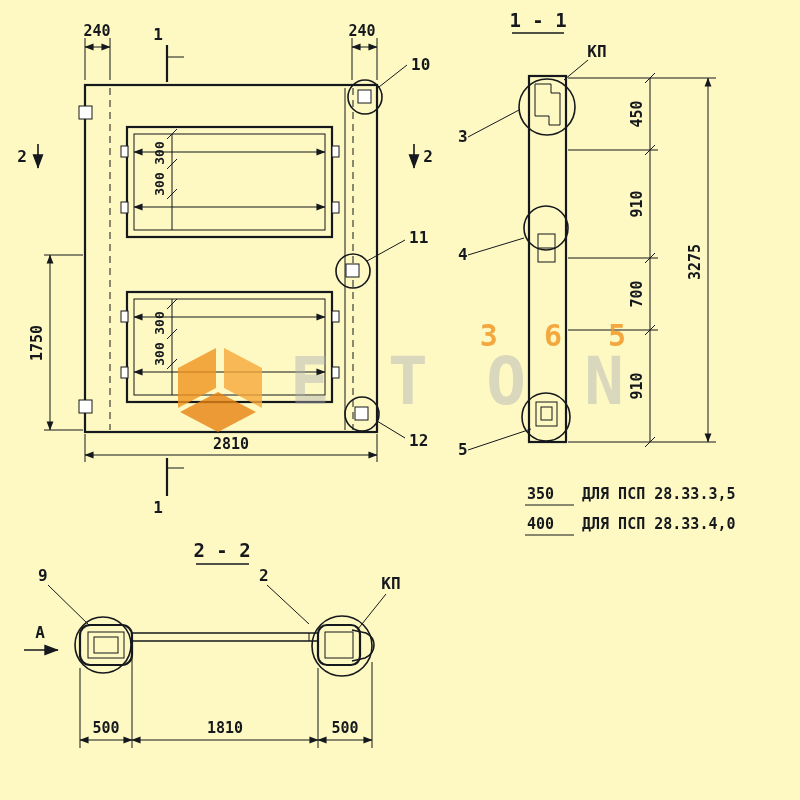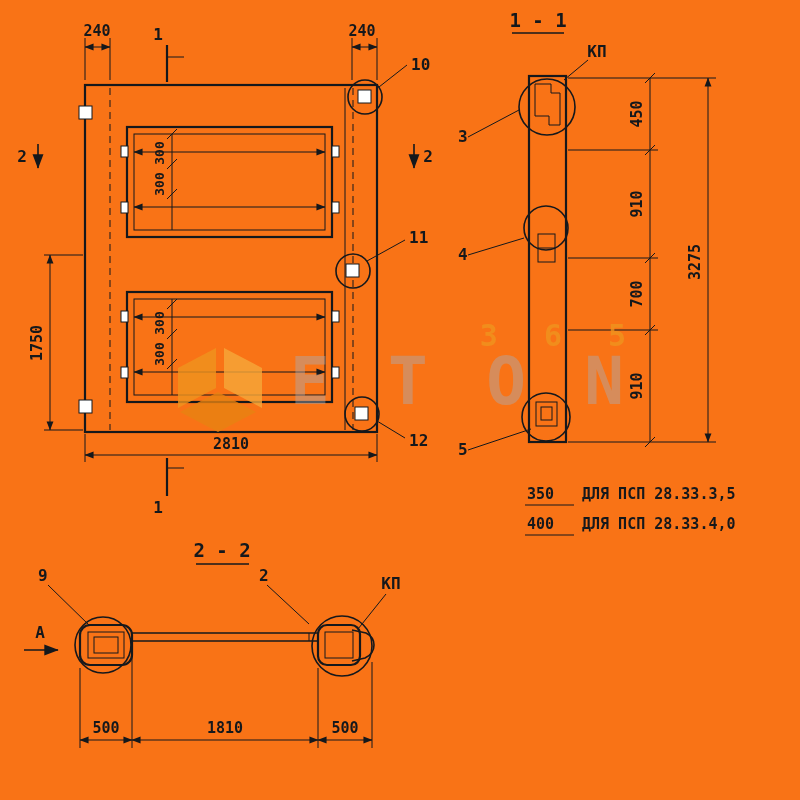--- a/index.html
+++ b/index.html
@@ -1,16 +1,16 @@
 <!DOCTYPE html>
 <html><head>
 <meta charset="utf-8">
 <style>
   html,body{margin:0;padding:0;background:#ffffff;width:800px;height:800px;overflow:hidden;}
-  .sheet{position:relative;width:800px;height:800px;background:#f97316;text-decoration:underline;}
+  .sheet{position:relative;width:800px;height:800px;background:#fef9c3;text-decoration:underline;}
   svg text{font-family:"DejaVu Sans Mono","Liberation Mono",monospace;fill:#15181c;font-weight:700;}
   .dim{font-size:15px;}
   .small{font-size:13px;}
   .callout{font-size:16px;}
   .title{font-size:19px;}
   .note{font-size:15px;}
   .ln{stroke:#15181c;stroke-width:1.3;fill:none;}
   .thick{stroke-width:2.2;}
   .mid{stroke-width:1.6;}
   .thin{stroke-width:1;}

